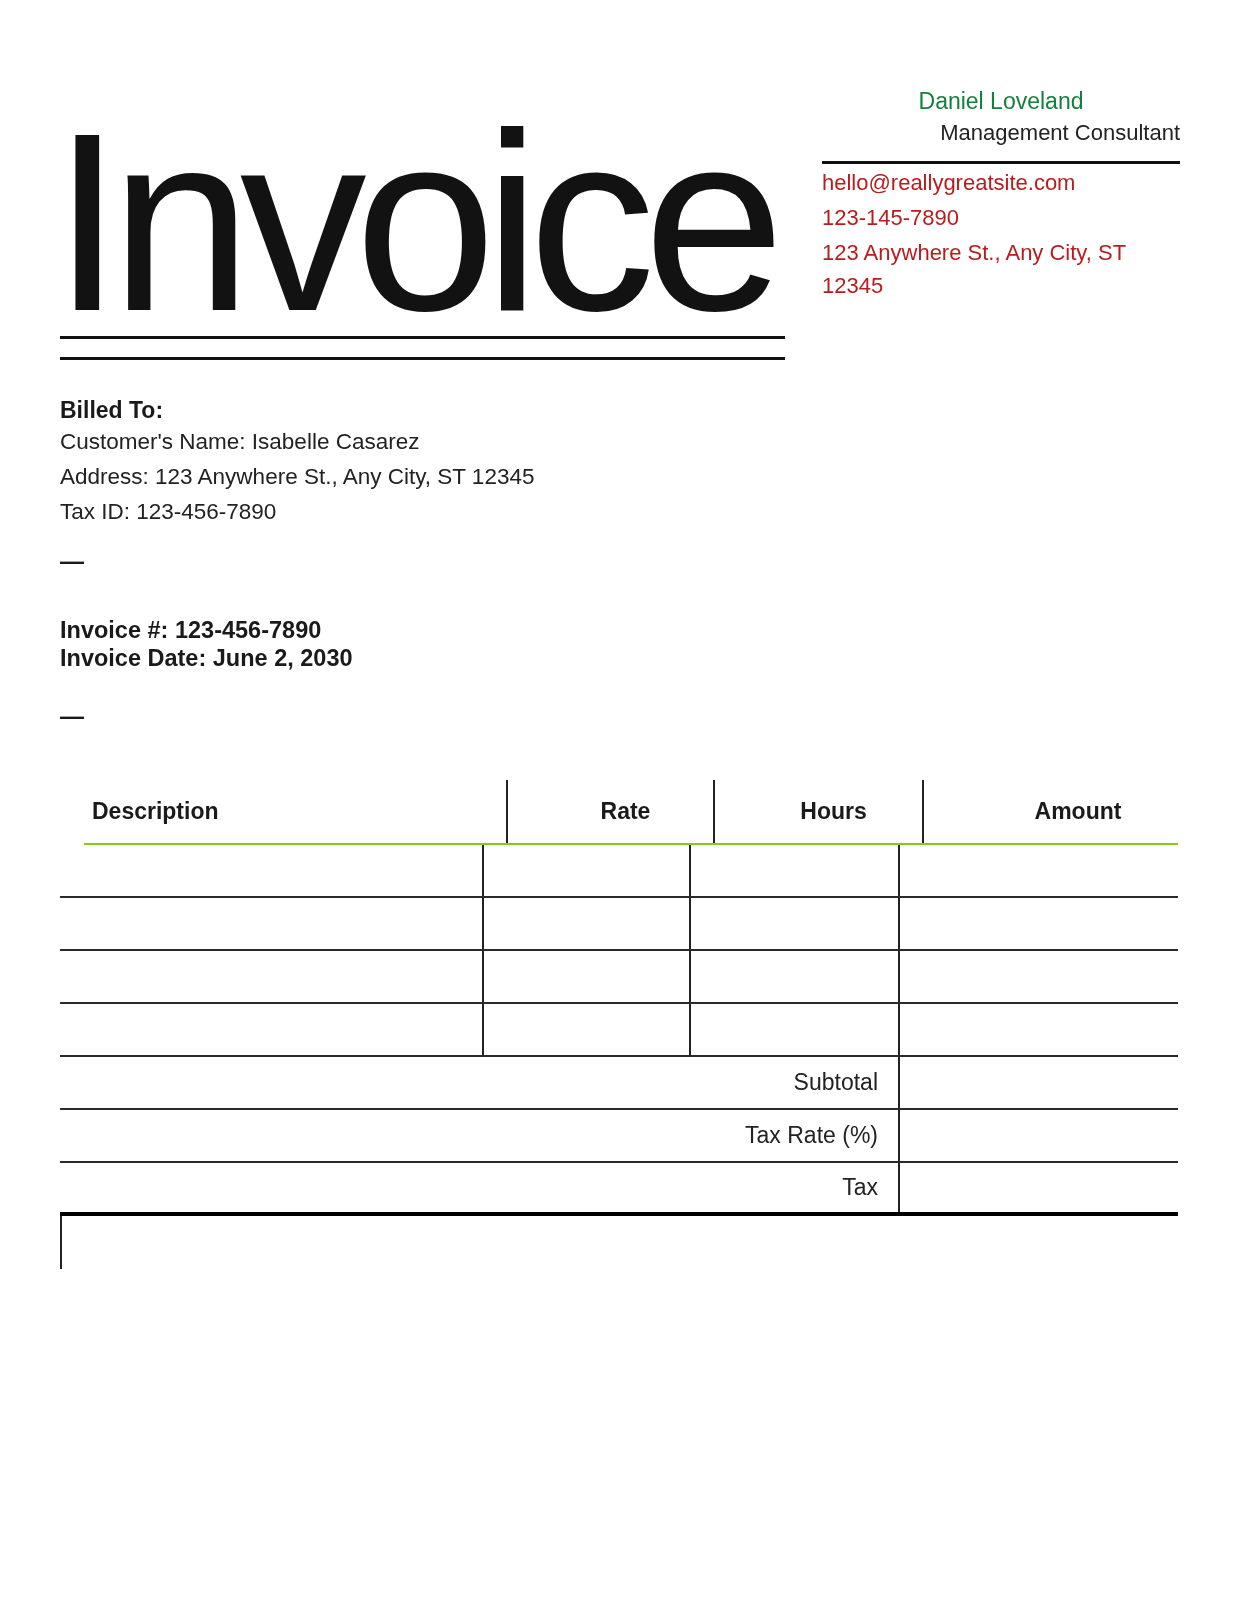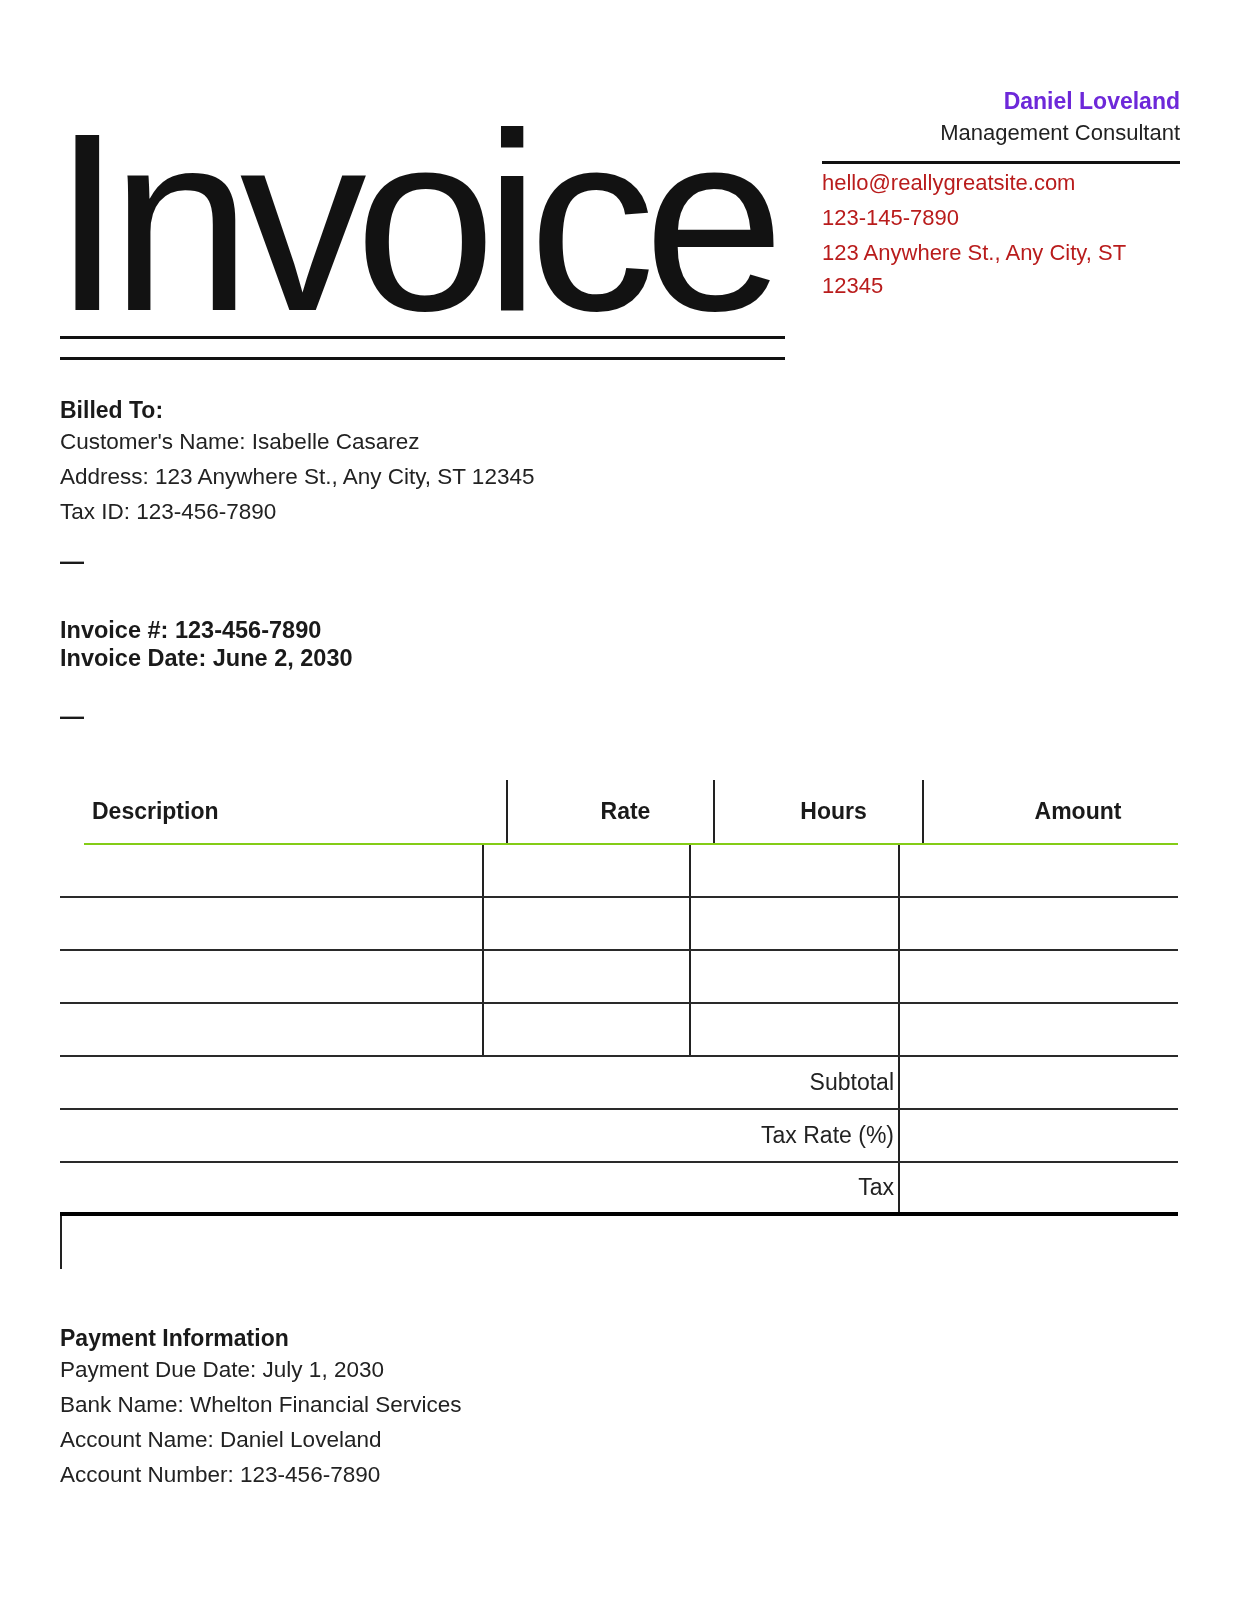--- a/index.html
+++ b/index.html
@@ -37,25 +37,25 @@
   .title-rule.r2 { top: 357px; }
 
   
   .contact-block {
     position: absolute;
     left: 822px;
     top: 86px;
     width: 358px;
   }
   .contact-name {
-    text-align: right;
-    font-size: 23px;
-    font-weight: 700;
+    text-align: center;
+    font-size: 23px;
+    font-weight: 400;
     line-height: 31px;
-    color: #6d28d9;
+    color: #15803d;
   }
   .contact-role {
     text-align: right;
     font-size: 22px;
     font-weight: 400;
     line-height: 31px;
     color: #222222;
   }
   .contact-divider {
     margin-top: 13px;
@@ -138,21 +138,21 @@
     display: grid;
     grid-template-columns: 838px 280px;
     height: 53px;
   }
   .s-row.line-thin { border-bottom: 2px solid #2a2a2a; }
   .s-row.line-thick { border-bottom: 4px solid #000000; }
   .s-label {
     display: flex;
     align-items: center;
     justify-content: flex-end;
-    padding-right: 4px;
+    padding-right: 20px;
     font-size: 23px;
     font-weight: 400;
     color: #222222;
   }
   .s-row.total .s-label { font-weight: 700; color: #1a1a1a; }
   .s-value { height: 100%; }
 
   
   .payment-info { position: absolute; left: 60px; top: 1324px; width: 700px; }
   .payment-info .body-line:first-of-type { margin-top: 21px; }
@@ -232,21 +232,14 @@
     </div>
     <div class="s-row line-thick">
       <div class="s-label">Tax</div>
       <div class="s-value bl"></div>
     </div>
     <div class="s-row total">
       <div class="s-value bl"></div>
     </div>
   </div>
 
-  <div class="payment-info">
-    <div class="section-heading">Payment Information</div>
-    <div class="body-line">Payment Due Date: July 1, 2030</div>
-    <div class="body-line">Bank Name: Whelton Financial Services</div>
-    <div class="body-line">Account Name: Daniel Loveland</div>
-    <div class="body-line">Account Number: 123-456-7890</div>
-  </div>
 
 </div>
 
 </body></html>

